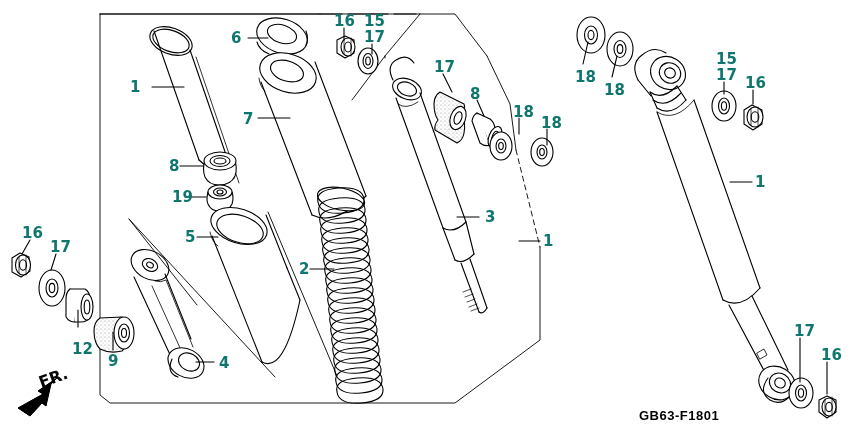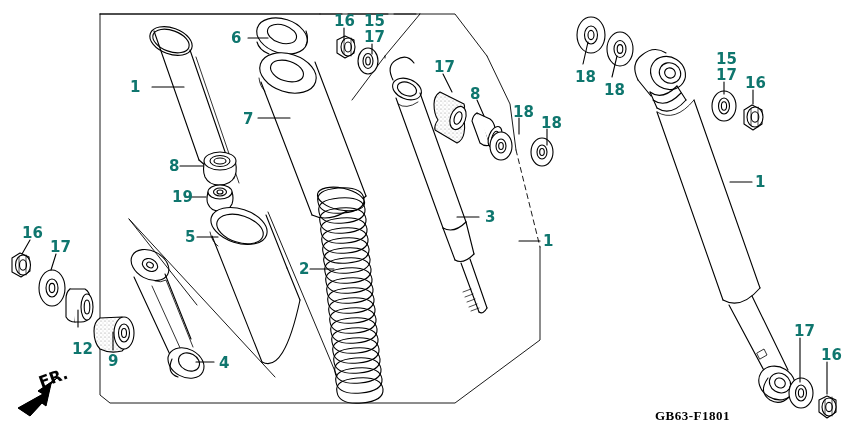--- a/index.html
+++ b/index.html
@@ -26,23 +26,23 @@
     font-family: "DejaVu Sans", sans-serif;
     font-size: 15px;
     font-weight: bold;
     color: #0f766e;
     line-height: 1;
     white-space: nowrap;
     letter-spacing: 0px;
   }
   .diagram-code {
     position: absolute;
-    left: 655px;
+    left: 639px;
     top: 408px;
-    font-family: Liberation Serif, serif;
+    font-family: Liberation Sans, sans-serif;
     font-size: 13px;
     font-weight: bold;
     letter-spacing: 0.5px;
     color: #000000;
     white-space: nowrap;
   }
   .fr-label {
     position: absolute;
     left: 36px;
     top: 374px;

